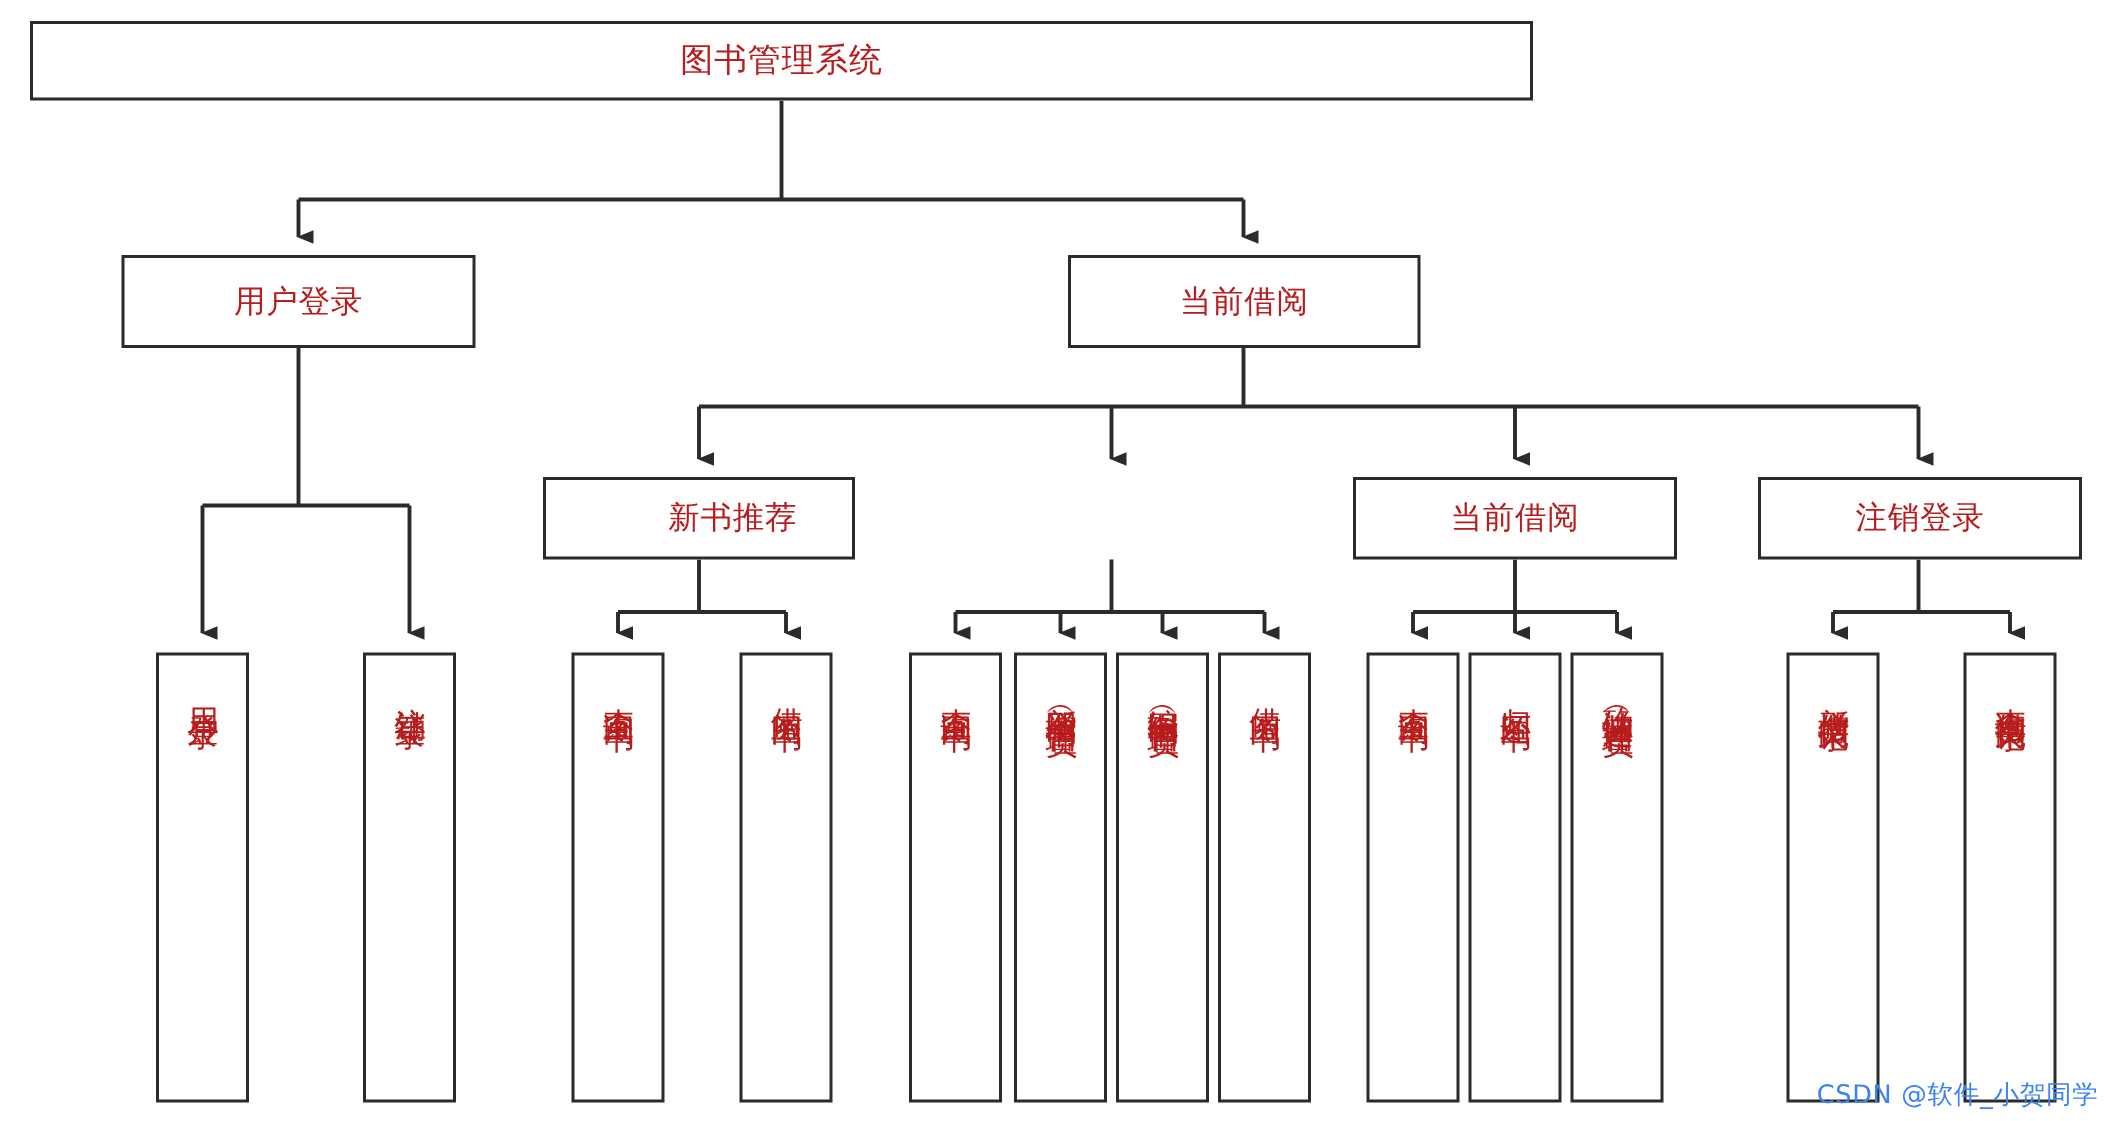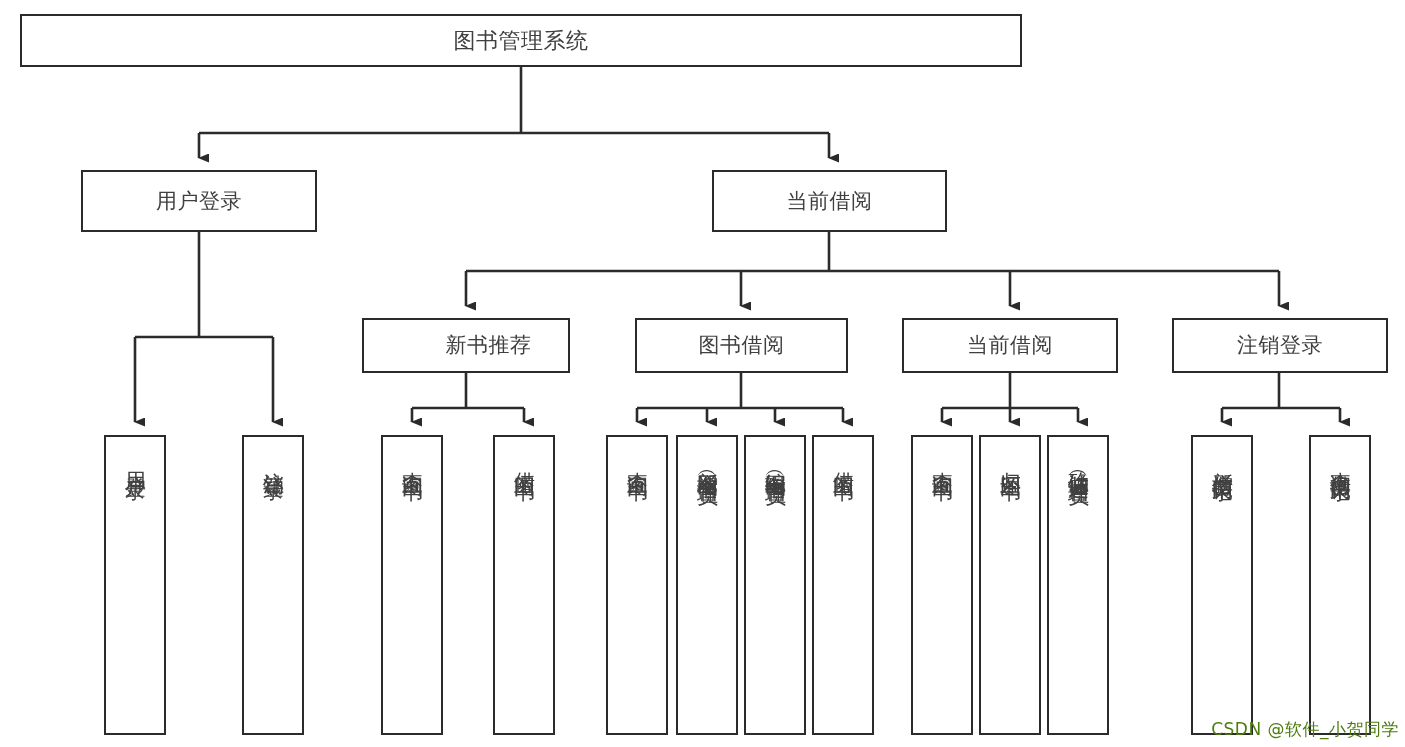--- a/index.html
+++ b/index.html
@@ -13,21 +13,21 @@
   svg.lines{position:absolute;left:0;top:0;width:1405px;height:747px;pointer-events:none;}
 
   .node{
     position:absolute;
     box-sizing:border-box;
     background:#ffffff;
     border:2px solid #2b2b2b;
     display:flex;
     align-items:center;
     justify-content:center;
-    color:#404040;
+    color:#b91c1c;
   }
   .node .lbl{
     display:block;
     text-align:center;
     letter-spacing:0.5px;
     white-space:nowrap;
   }
   
   .node.h .lbl{font-size:21px;line-height:1.15;}
   .node.root .lbl{font-size:22px;}
@@ -46,21 +46,21 @@
     letter-spacing:3px;
     white-space:nowrap;
   }
   .node.v.tall .lbl{letter-spacing:2px;}
 
   .watermark{
     position:absolute;
     right:6px;
     bottom:6px;
     font-size:17px;
-    color:#4d7c0f;
+    color:#3b82f6;
     letter-spacing:0.5px;
     user-select:none;
     white-space:nowrap;
   }
 </style>
 </head>
 <body>
 
 <div id="canvas">
 
@@ -121,23 +121,20 @@
   <div class="node h" style="left:81px;top:170px;width:236px;height:62px;">
     <span class="lbl">用户登录</span>
   </div>
   <div class="node h" style="left:712px;top:170px;width:235px;height:62px;">
     <span class="lbl">当前借阅</span>
   </div>
 
   <div class="node h" style="left:362px;top:318px;width:208px;height:55px;padding-left:45px;">
     <span class="lbl">新书推荐</span>
   </div>
-  <div class="node h" style="left:635px;top:318px;width:213px;height:55px;">
-    <span class="lbl">图书借阅</span>
-  </div>
   <div class="node h" style="left:902px;top:318px;width:216px;height:55px;">
     <span class="lbl">当前借阅</span>
   </div>
   <div class="node h" style="left:1172px;top:318px;width:216px;height:55px;">
     <span class="lbl">注销登录</span>
   </div>
 
   <div class="node v" style="left:104px;top:435px;width:62px;height:300px;">
     <span class="lbl">用户登录</span>
   </div>

